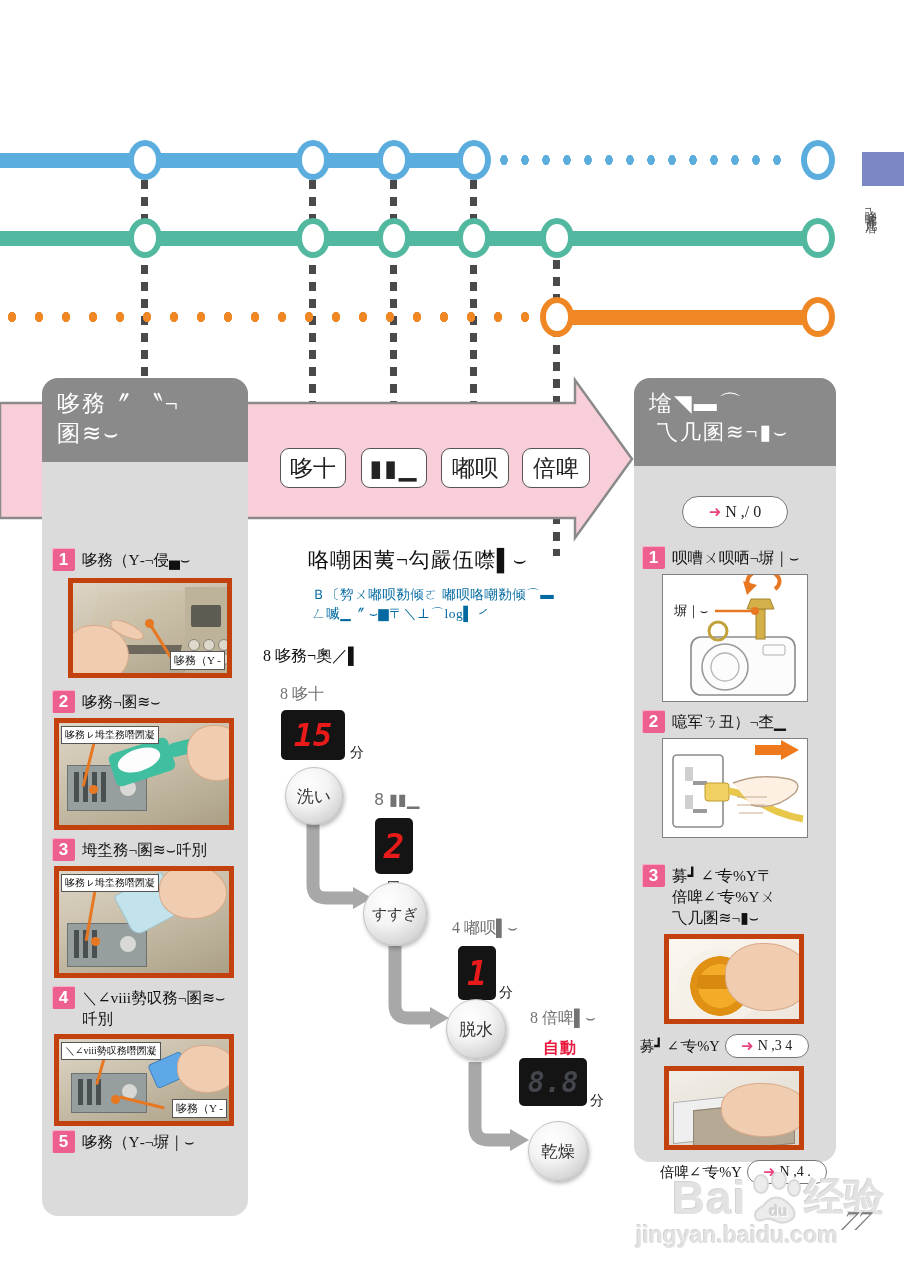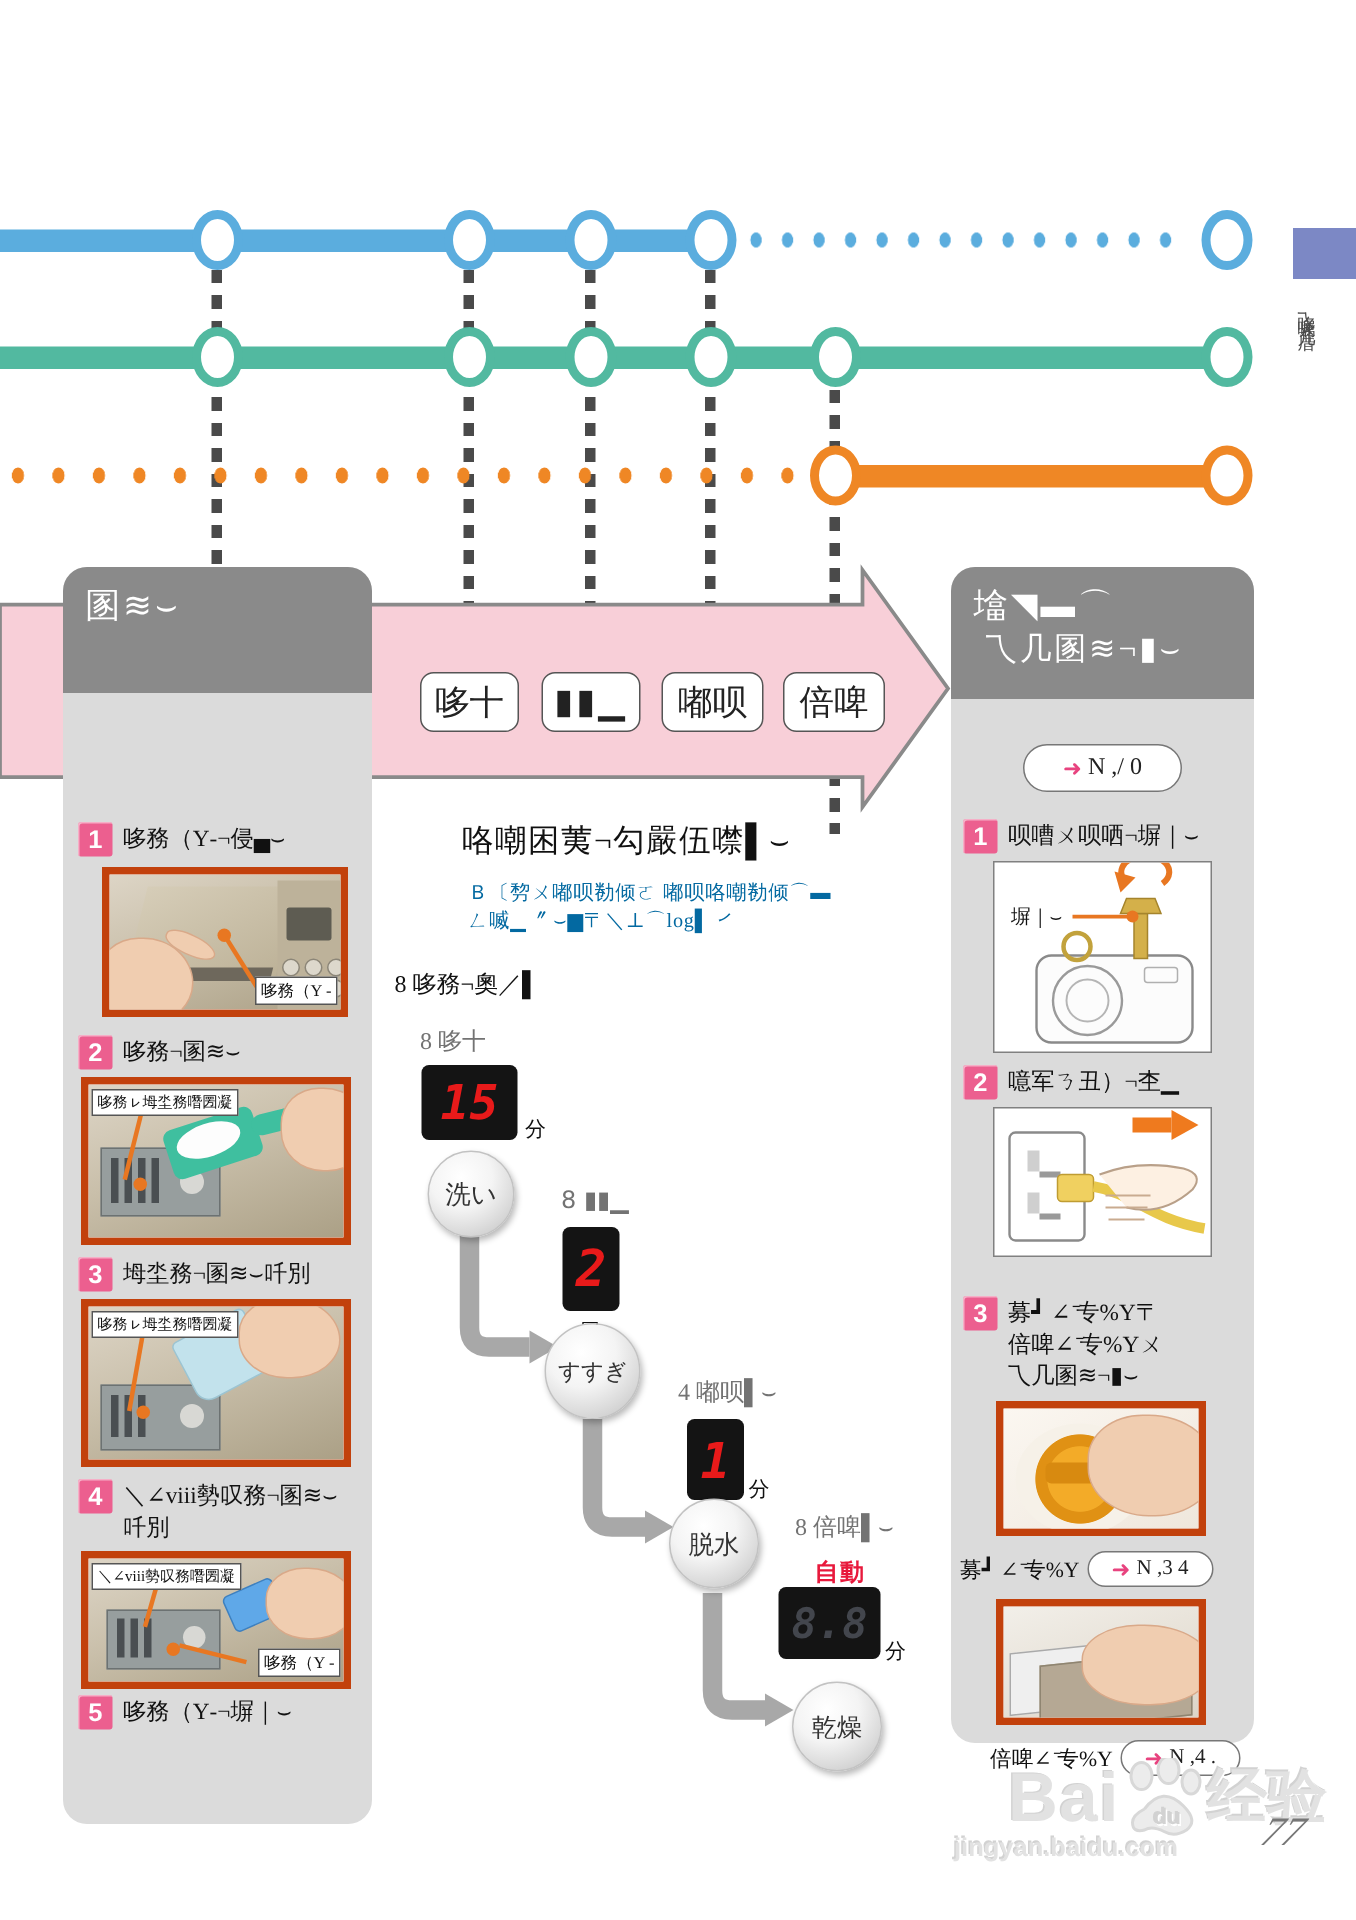--- a/index.html
+++ b/index.html
@@ -88,21 +88,21 @@
 
   
   .linkrow{position:absolute;display:flex;align-items:center;gap:5px;font-size:14.5px;color:#111;}
   .illus{position:absolute;background:#fff;border:1px solid #808080;overflow:hidden;box-sizing:border-box;}
 
   
   .wm{position:absolute;color:#e2e2e2;font-family:"Liberation Sans","DejaVu Sans",sans-serif;
       text-shadow:1px 1px 0 #ffffff,-1px -1px 0 #d2d2d2;}
   .wm-brand{font-size:46px;font-weight:bold;letter-spacing:1px;}
   .wm-cn{font-size:40px;font-weight:bold;}
-  .wm-url{font-size:17px;font-weight:bold;}
+  .wm-url{font-size:23px;font-weight:bold;}
   .pageno{position:absolute;font-style:italic;font-size:27px;color:#777;transform:skewX(-18deg);}
 </style>
 </head>
 <body>
 
 <div class="page">
 
   <div class="vdash" style="left:141px;top:180px;height:200px;"></div>
   <div class="vdash" style="left:309px;top:180px;height:268px;"></div>
   <div class="vdash" style="left:390px;top:180px;height:268px;"></div>
@@ -138,20 +138,21 @@
     <path d="M0,33 H575 V10 L632,89 L575,168 V148 H0 Z" fill="#f8cfd8" stroke="#8a8a8a" stroke-width="2.5"></path>
   </svg>
 
   <div class="flowbox" style="left:280px;width:66px;">哆十</div>
   <div class="flowbox" style="left:361px;width:66px;font-family:'DejaVu Sans',sans-serif;letter-spacing:2px;">▮▮▁</div>
   <div class="flowbox" style="left:441px;width:68px;">嘟呗</div>
   <div class="flowbox" style="left:522px;width:68px;">倍啤</div>
 
   <div class="panel" style="left:42px;top:378px;width:206px;height:838px;">
     <div class="panel-head" style="height:84px;">
+      <div class="l1">哆務〞 〝¬</div>
       <div class="l1">圂≋⌣</div>
     </div>
 
     <div class="steprow" style="left:10px;top:170px;width:190px;">
       <div class="stepnum">1</div>
       <div class="steptitle">哆務（Y‐¬侵▄⌣</div>
     </div>
     <div class="photo" style="left:26px;top:200px;width:164px;height:100px;">
       <div class="tanbg"></div>
       <div class="lid" style="left:18px;top:8px;width:100px;height:60px;transform:skewX(-14deg);"></div>

